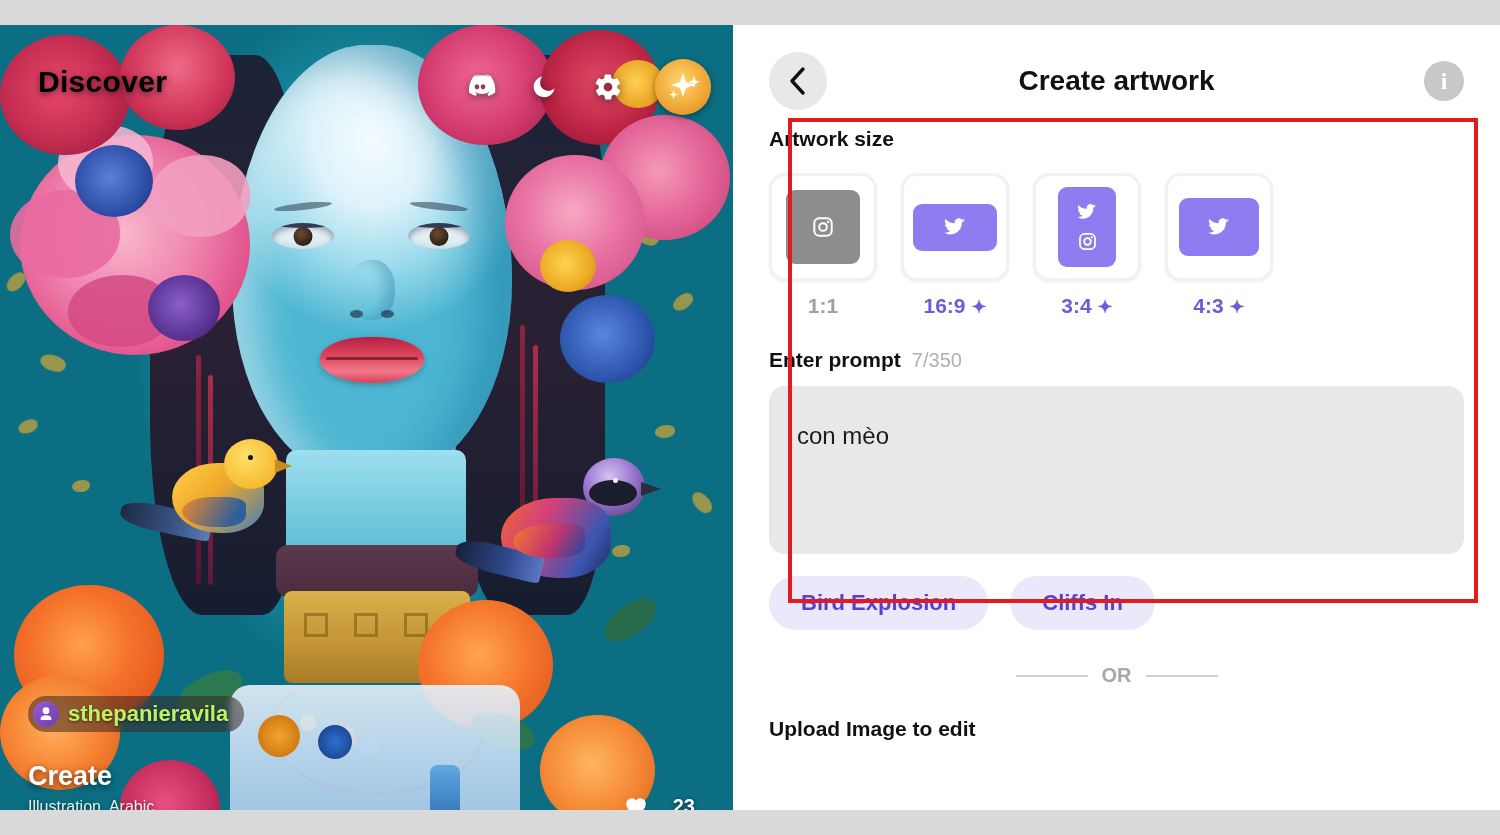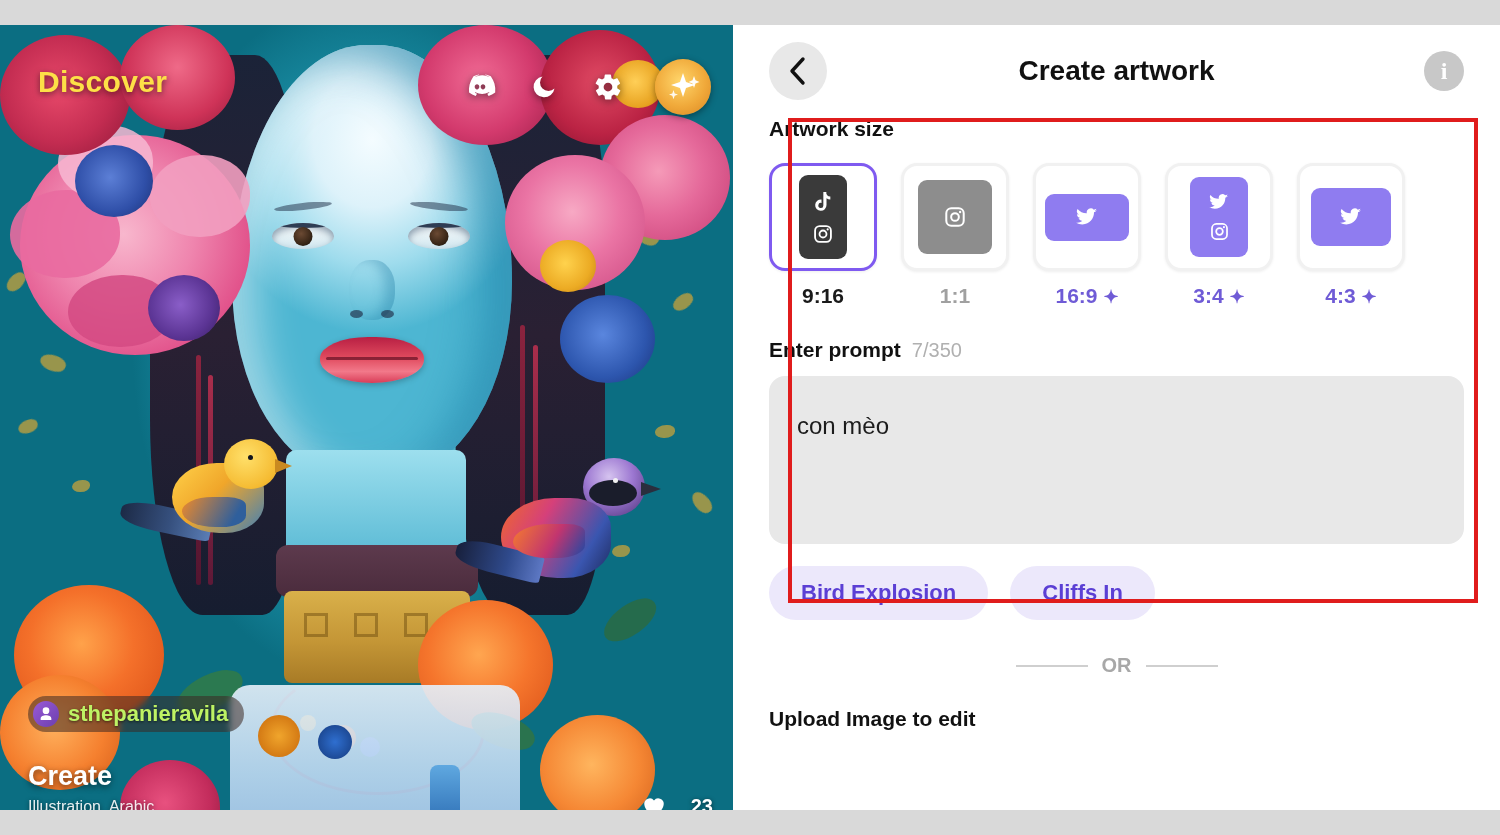--- a/index.html
+++ b/index.html
@@ -132,21 +132,21 @@
   
   .necklace-cord{
     position:absolute; border:3px solid #2c3350; border-radius:50%;
     border-top-color:transparent;
   }
   .bead{ position:absolute; border-radius:50%; }
 
   
   #discover-title{
     position:absolute; left:38px; top:40px;
-    font-size:30px; font-weight:bold; color:#fde047; letter-spacing:.3px;
+    font-size:30px; font-weight:bold; color:#000000; letter-spacing:.3px;
     text-shadow:0 2px 6px rgba(0,0,0,.55);
   }
   #art-top-icons{
     position:absolute; right:22px; top:34px;
     display:flex; align-items:center; gap:30px;
   }
   .top-ic{ width:34px;height:34px; display:flex;align-items:center;justify-content:center;
            filter:drop-shadow(0 2px 4px rgba(0,0,0,.5)); }
   #avatar-sparkle{
     width:56px;height:56px;border-radius:50%;
@@ -172,34 +172,34 @@
     position:absolute; left:28px; bottom:18px;
     color:#fff; font-size:27px; font-weight:bold;
     text-shadow:0 2px 6px rgba(0,0,0,.6);
   }
   #art-sub{
     position:absolute; left:28px; bottom:-6px;
     color:rgba(255,255,255,.9); font-size:16px;
     text-shadow:0 1px 4px rgba(0,0,0,.6);
   }
   #like-box{
-    position:absolute; right:20px; bottom:-8px;
+    position:absolute; right:38px; bottom:-8px;
     display:flex; align-items:center; gap:24px;
     color:#fff; font-size:20px; font-weight:bold;
     text-shadow:0 1px 4px rgba(0,0,0,.6);
   }
 
   
   #right-panel{
     position:absolute; left:733px; top:25px; width:767px; height:785px;
     background:#ffffff;
   }
   #panel-header{
     height:92px; display:flex; align-items:center;
-    padding:0 36px; position:relative;
+    padding:0 36px; position:relative;margin-top:10px;
   }
   #back-btn{
     width:58px;height:58px;border-radius:50%;
     background:#e8e8e8; display:flex;align-items:center;justify-content:center;
     cursor:pointer; flex:none;
   }
   #panel-title{
     position:absolute; left:0; right:0; text-align:center;
     font-size:28px; font-weight:bold; color:#111;
     pointer-events:none;
@@ -493,35 +493,20 @@
   </div>
 
   <div id="red-box"></div>
 
   <div id="panel-body">
 
     <div class="sec-label">Artwork size</div>
 
     <div id="size-row">
 
-      <div class="size-item">
-        <div class="size-card selected">
-          <div class="thumb dark" style="width:48px;height:84px;">
-            <svg width="20" height="22" viewBox="0 0 24 26">
-                <path fill="#fff" d="M16 1h-3.6v16.1a3 3 0 11-2.2-2.9V10a6.8 6.8 0 106 6.7V8.6a8 8 0 004.6 1.5V6.5A4.6 4.6 0 0116 1z"></path>
-              </svg>
-            <svg width="20" height="20" viewBox="0 0 24 24">
-                <rect x="2.5" y="2.5" width="19" height="19" rx="5.5" fill="none" stroke="#fff" stroke-width="2.2"></rect>
-                <circle cx="12" cy="12" r="4.2" fill="none" stroke="#fff" stroke-width="2.2"></circle>
-                <circle cx="17.6" cy="6.5" r="1.3" fill="#fff"></circle>
-              </svg>
-          </div>
-        </div>
-        <div class="ratio-lbl">9:16</div>
-      </div>
 
       <div class="size-item">
         <div class="size-card">
           <div class="thumb grey" style="width:74px;height:74px;">
             <svg width="22" height="22" viewBox="0 0 24 24">
                 <rect x="2.5" y="2.5" width="19" height="19" rx="5.5" fill="none" stroke="#fff" stroke-width="2.2"></rect>
                 <circle cx="12" cy="12" r="4.2" fill="none" stroke="#fff" stroke-width="2.2"></circle>
                 <circle cx="17.6" cy="6.5" r="1.3" fill="#fff"></circle>
               </svg>
           </div>

